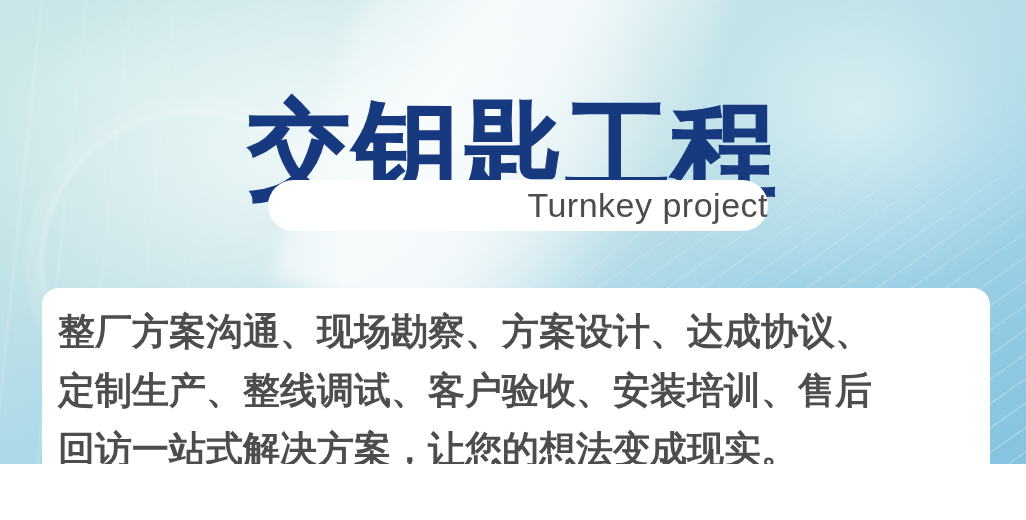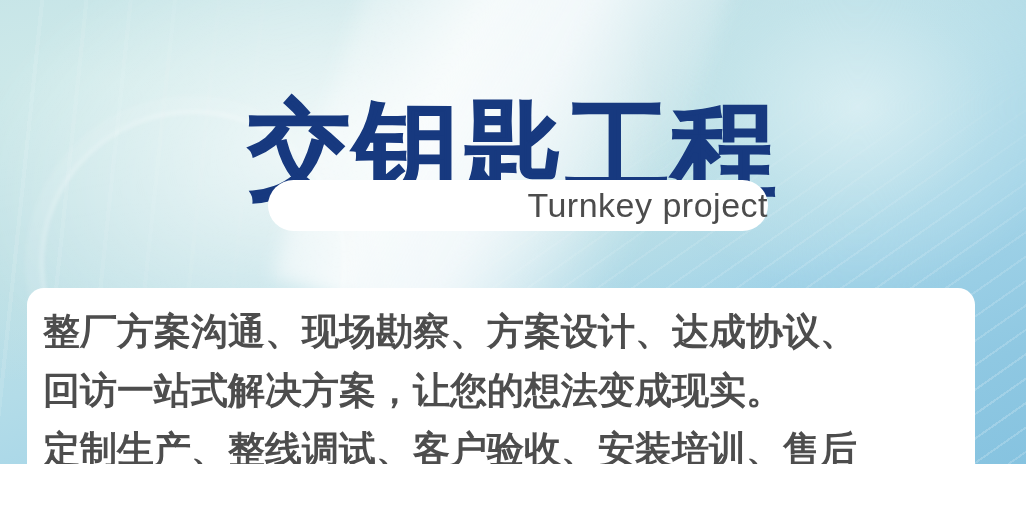--- a/index.html
+++ b/index.html
@@ -158,21 +158,21 @@
   .subtitle-text {
     font-size: 34px;
     color: #4c4c4c;
     letter-spacing: 0.5px;
     font-family: "Liberation Sans", "DejaVu Sans", sans-serif;
     white-space: nowrap;
   }
 
   .body-card {
     position: absolute;
-    left: 27px;
+    left: 42px;
     top: 288px;
     width: 948px;
     height: 198px;
     background: #ffffff;
     border-radius: 17px;
     padding: 14px 16px 16px 16px;
     box-sizing: border-box;
   }
   .body-lines {
     font-size: 37px;
@@ -205,19 +205,19 @@
 
     <h1 class="headline">交钥匙工程</h1>
 
     <div class="subtitle-pill">
       <span class="subtitle-text">Turnkey project</span>
     </div>
 
     <div class="body-card">
       <div class="body-lines">
         <span class="body-line">整厂方案沟通、现场勘察、方案设计、达成协议、</span>
+        <span class="body-line">定制生产、整线调试、客户验收、安装培训、售后</span>
         <span class="body-line">回访一站式解决方案，让您的想法变成现实。</span>
-        <span class="body-line">定制生产、整线调试、客户验收、安装培训、售后</span>
       </div>
     </div>
 
   </div>
 </div>
 
 </body></html>

